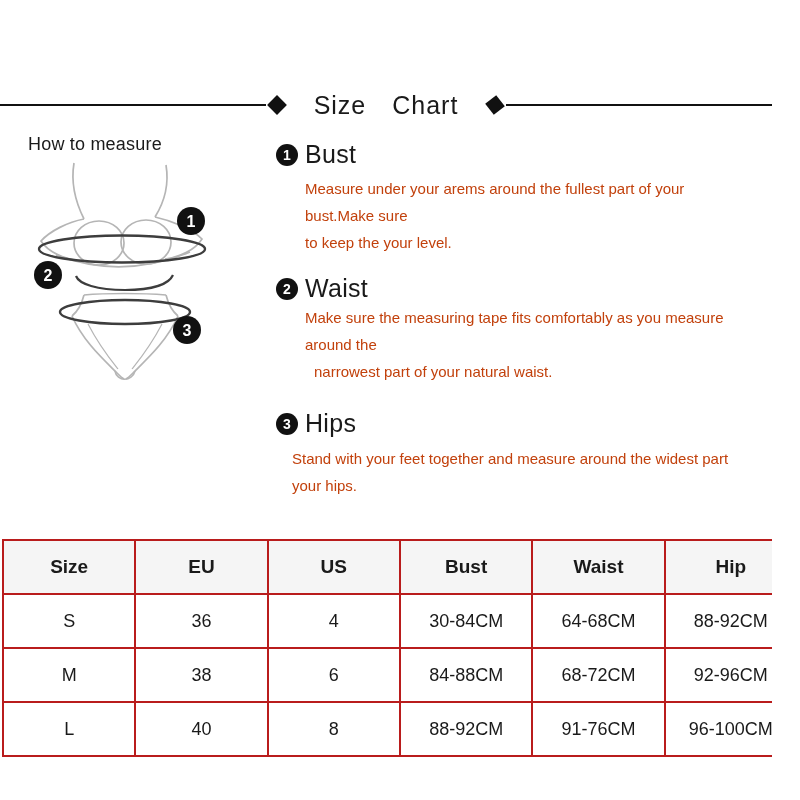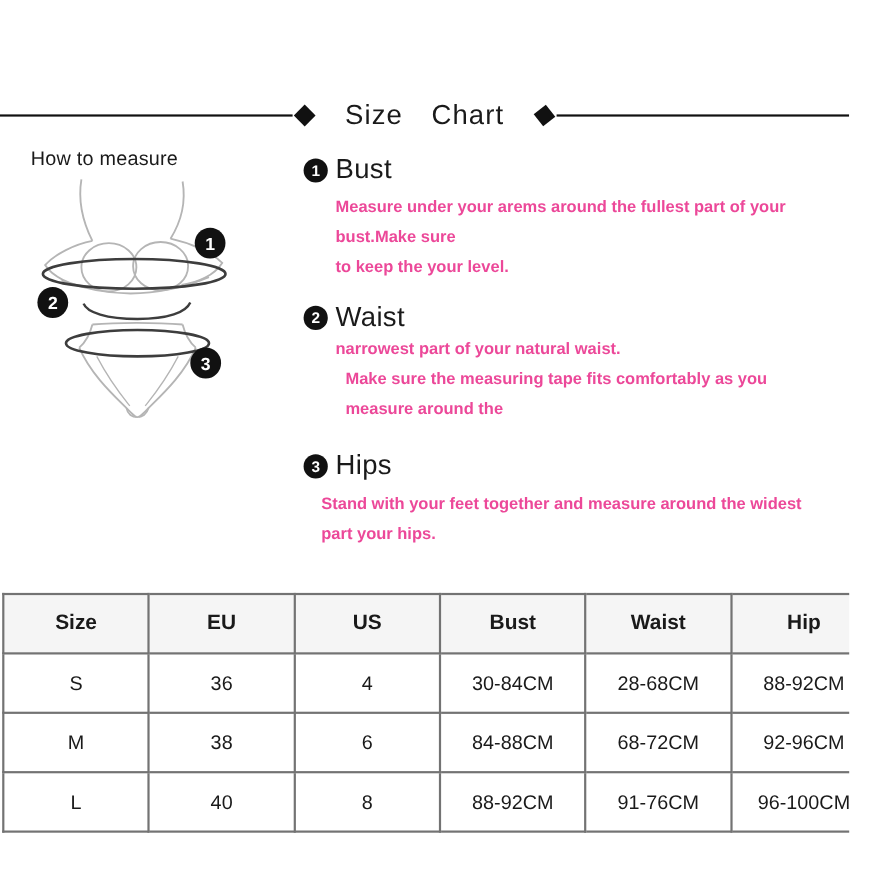--- a/index.html
+++ b/index.html
@@ -62,39 +62,39 @@
     display: flex;
     align-items: center;
     justify-content: center;
     flex: none;
   }
   .section-title { font-size: 25px; font-weight: 500; letter-spacing: 0.3px; }
   .section-lines {
     margin-left: 29px;
     margin-top: 6px;
     font-size: 15px;
-    font-weight: 700;
+    font-weight: 400;
     line-height: 27px;
-    color: #ec4899;
+    color: #c2410c;
   }
   .section.waist { margin-bottom: 24px; }
   .section.waist .section-lines { margin-top: 1px; }
   .section.waist .measure-line:nth-child(2) { padding-left: 9px; }
   .section.hips .section-lines { margin-top: 7px; margin-left: 16px; }
 
   
   .size-table {
     width: 796px;
     margin: 22px 2px 0 2px;
     border-collapse: collapse;
     table-layout: fixed;
     text-align: center;
   }
   .size-table th, .size-table td {
-    border: 2px solid #737373;
+    border: 2px solid #b91c1c;
     height: 54px;
     vertical-align: middle;
   }
   .size-table th {
     background: #f5f5f5;
     font-size: 19px;
     font-weight: 700;
   }
   .size-table td {
     background: #ffffff;
@@ -175,22 +175,22 @@
           <div class="measure-line">to keep the your level.</div>
         </div>
       </div>
 
       <div class="section waist">
         <div class="section-head">
           <span class="badge">2</span>
           <span class="section-title">Waist</span>
         </div>
         <div class="section-lines">
+          <div class="measure-line">Make sure the measuring tape fits comfortably as you measure around the</div>
           <div class="measure-line">narrowest part of your natural waist.</div>
-          <div class="measure-line">Make sure the measuring tape fits comfortably as you measure around the</div>
         </div>
       </div>
 
       <div class="section hips">
         <div class="section-head">
           <span class="badge">3</span>
           <span class="section-title">Hips</span>
         </div>
         <div class="section-lines">
           <div class="measure-line">Stand with your feet together and measure around the widest part your hips.</div>
@@ -210,21 +210,21 @@
         <th>Waist</th>
         <th>Hip</th>
       </tr>
     </thead>
     <tbody>
       <tr>
         <td>S</td>
         <td>36</td>
         <td>4</td>
         <td>30-84CM</td>
-        <td>28-68CM</td>
+        <td>64-68CM</td>
         <td>88-92CM</td>
       </tr>
       <tr>
         <td>M</td>
         <td>38</td>
         <td>6</td>
         <td>84-88CM</td>
         <td>68-72CM</td>
         <td>92-96CM</td>
       </tr>

